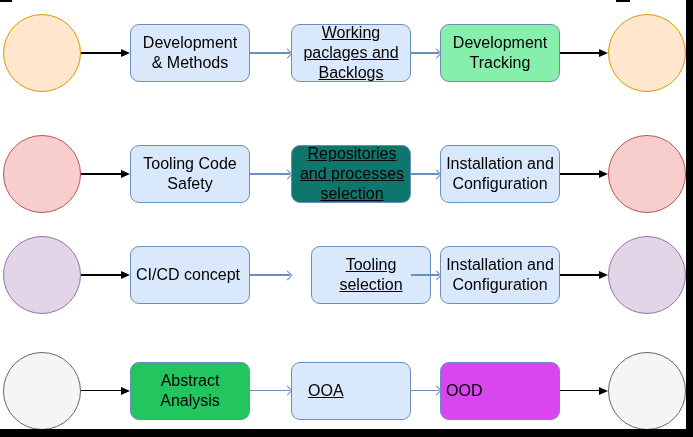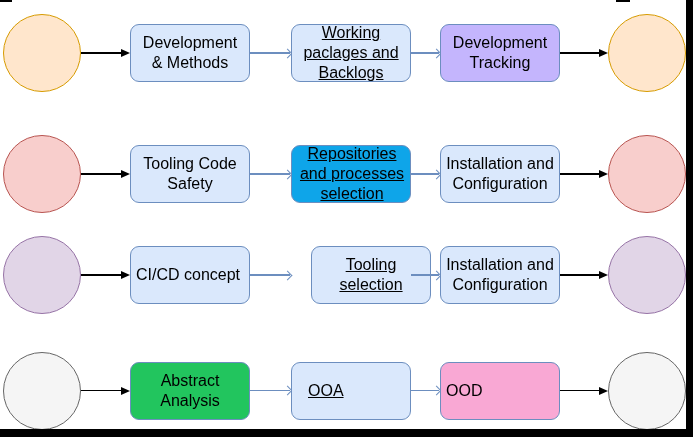--- a/index.html
+++ b/index.html
@@ -75,21 +75,21 @@
       <i class="line"></i>
       <i class="head"></i>
     </div>
     <div class="node box pos-b2" style="background-color: rgb(218, 232, 252); border-color: rgb(108, 142, 191);">
       <span>Working paclages and Backlogs</span>
     </div>
     <div class="node arrow open pos-a3" style="color: rgb(108, 142, 191);">
       <i class="line"></i>
       <i class="head"></i>
     </div>
-    <div class="node box pos-b3" style="background-color: #c4b5fd; border-color: rgb(108, 142, 191);">
+    <div class="node box pos-b3" style="background-color: #86efac; border-color: rgb(108, 142, 191);">
       <span>Development Tracking</span>
     </div>
     <div class="node arrow pos-a4" style="color: rgb(0, 0, 0);">
       <i class="line"></i>
       <i class="head"></i>
     </div>
     <div class="node circle pos-circle-r" style="background-color: rgb(255, 230, 204); border-color: rgb(215, 155, 0);"></div>
   </div>
 
   <div class="row row-2">
@@ -98,21 +98,21 @@
       <i class="line"></i>
       <i class="head"></i>
     </div>
     <div class="node box pos-b1" style="background-color: rgb(218, 232, 252); border-color: rgb(108, 142, 191);">
       <span>Tooling Code Safety</span>
     </div>
     <div class="node arrow open pos-a2" style="color: rgb(108, 142, 191);">
       <i class="line"></i>
       <i class="head"></i>
     </div>
-    <div class="node box pos-b2" style="background-color: #0ea5e9; border-color: rgb(108, 142, 191); padding-left: 7px;">
+    <div class="node box pos-b2" style="background-color: #0f766e; border-color: rgb(108, 142, 191); padding-left: 7px;">
       <span>Repositories and processes selection</span>
     </div>
     <div class="node arrow open pos-a3" style="color: rgb(108, 142, 191);">
       <i class="line"></i>
       <i class="head"></i>
     </div>
     <div class="node box pos-b3" style="background-color: rgb(218, 232, 252); border-color: rgb(108, 142, 191);">
       <span>Installation and Configuration</span>
     </div>
     <div class="node arrow pos-a4" style="color: rgb(0, 0, 0);">
@@ -165,21 +165,21 @@
       <i class="line"></i>
       <i class="head"></i>
     </div>
     <div class="node box pos-b2" style="background-color: rgb(218, 232, 252); border-color: rgb(108, 142, 191); padding-left: 16px;">
       <span>OOA</span>
     </div>
     <div class="node arrow open pos-a3" style="color: rgb(108, 142, 191);">
       <i class="line"></i>
       <i class="head"></i>
     </div>
-    <div class="node box pos-b3" style="background-color: #f9a8d4; border-color: rgb(108, 142, 191);">
+    <div class="node box pos-b3" style="background-color: #d946ef; border-color: rgb(108, 142, 191);">
       <span>OOD</span>
     </div>
     <div class="node arrow pos-a4" style="color: rgb(0, 0, 0);">
       <i class="line"></i>
       <i class="head"></i>
     </div>
     <div class="node circle pos-circle-r" style="background-color: rgb(245, 245, 245); border-color: rgb(102, 102, 102);"></div>
   </div>
 
   <div class="frame-right" style="background-color: rgb(0, 0, 0);"></div>

